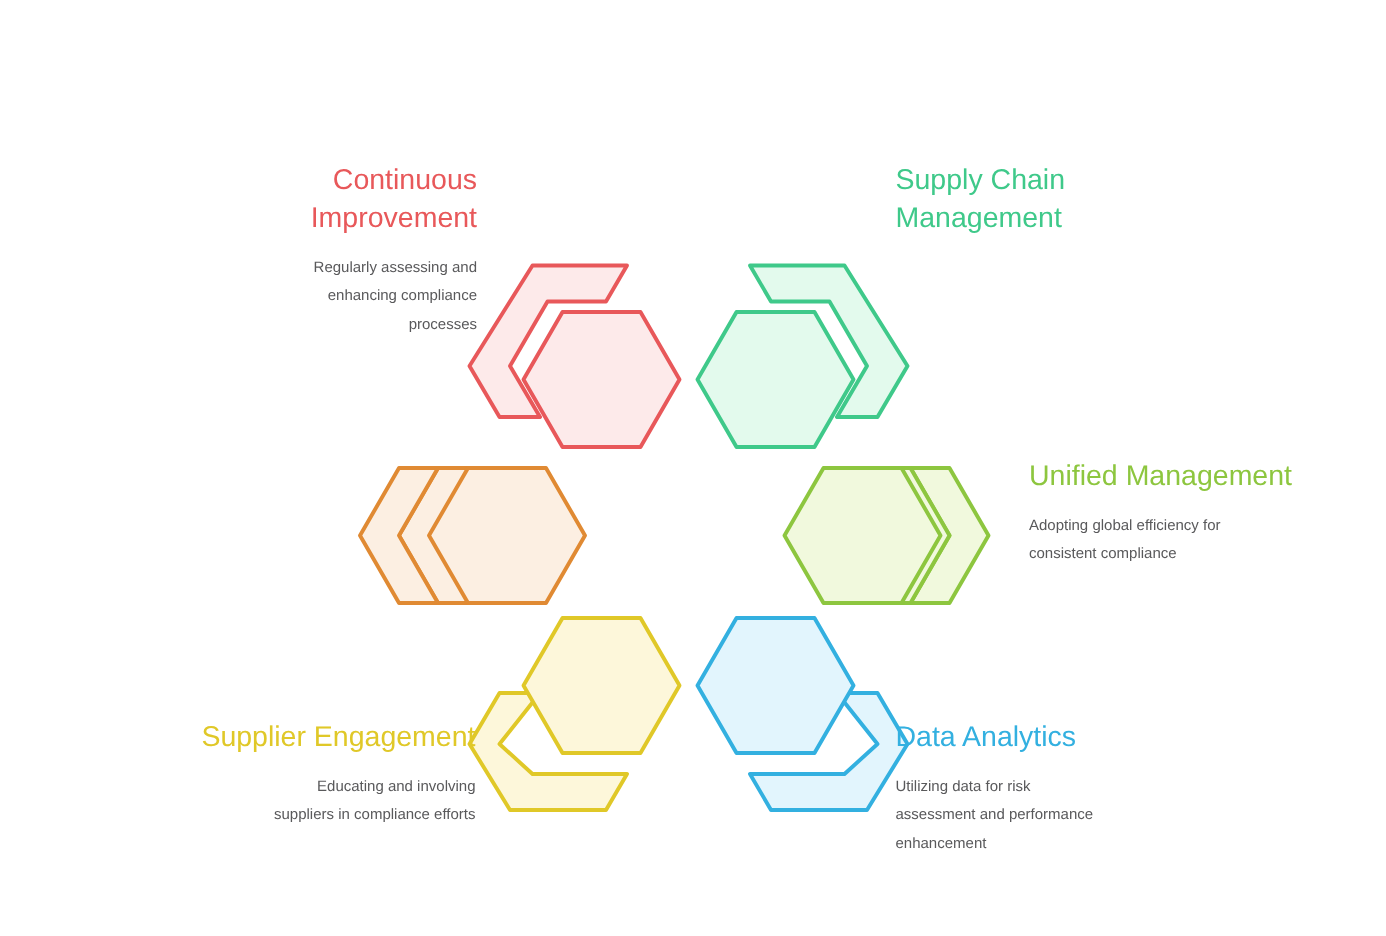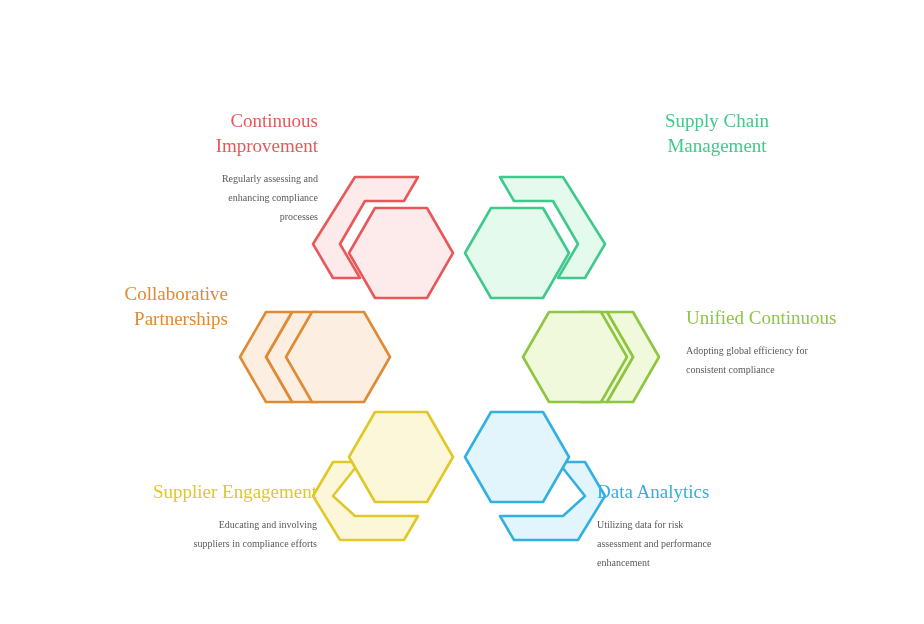--- a/index.html
+++ b/index.html
@@ -12,21 +12,20 @@
     height: 624px;
     font-family: "Liberation Sans", sans-serif;
     color: #404040;
     overflow: hidden;
     position: relative;
   }
   #canvas {
     position: relative;
     width: 840px;
     height: 624px;
-    font-family: Liberation Serif, serif;
   }
   svg.shapes {
     position: absolute;
     left: 0;
     top: 0;
     width: 924px;
     height: 624px;
   }
   .label {
     position: absolute;
@@ -44,21 +43,21 @@
     line-height: 19px;
     color: #59595b;
     margin: 0;
     white-space: pre-line;
   }
   .align-right { text-align: right; }
   .align-left  { text-align: left; }
 
   
   #lbl-continuous-improvement { left: 86px;  top: 108px; width: 232px; }
-  #lbl-supply-chain           { left: 597px; top: 108px; width: 240px; text-align: center; }
+  #lbl-supply-chain           { left: 597px; top: 108px; width: 240px; }
   #lbl-collaborative          { left: 10px;  top: 281px; width: 218px; }
   #lbl-unified-standards      { left: 686px; top: 305px; width: 236px; }
   #lbl-supplier-engagement    { left: 60px;  top: 479px; width: 257px; }
   #lbl-data-analytics         { left: 597px; top: 479px; width: 244px; }
 </style>
 </head>
 <body>
 
 <div id="canvas">
 
@@ -117,26 +116,24 @@
 enhancing compliance
 processes</div>
   </div>
 
   <div class="label align-left" id="lbl-supply-chain">
     <div class="title" style="color:#3fc98a">Supply Chain
 Management</div>
   </div>
 
   <div class="label align-right" id="lbl-collaborative">
-    <div class="title" style="color:#e08a33">Collaborative
-Partnerships</div>
   </div>
 
   <div class="label align-left" id="lbl-unified-standards">
-    <div class="title" style="color:#8dc63f">Unified Continuous</div>
+    <div class="title" style="color:#8dc63f">Unified Management</div>
     <div class="desc">Adopting global efficiency for
 consistent compliance</div>
   </div>
 
   <div class="label align-left" id="lbl-data-analytics">
     <div class="title" style="color:#33b0e0">Data Analytics</div>
     <div class="desc">Utilizing data for risk
 assessment and performance
 enhancement</div>
   </div>

